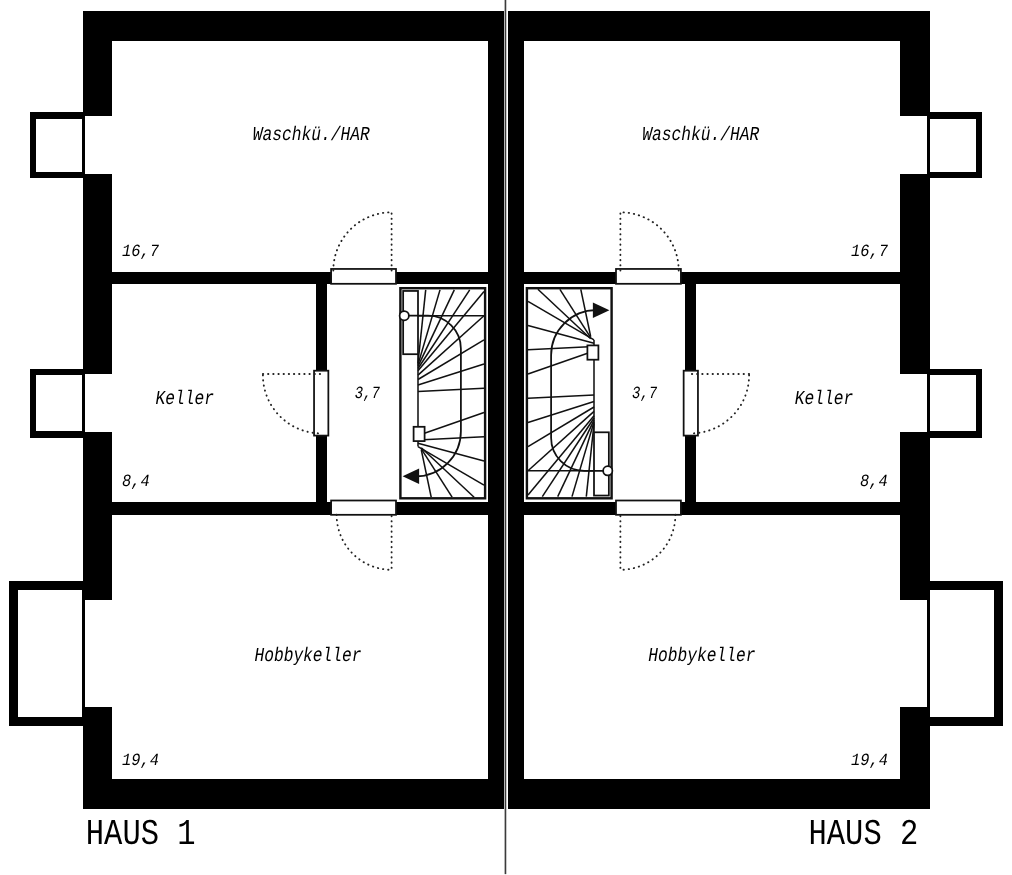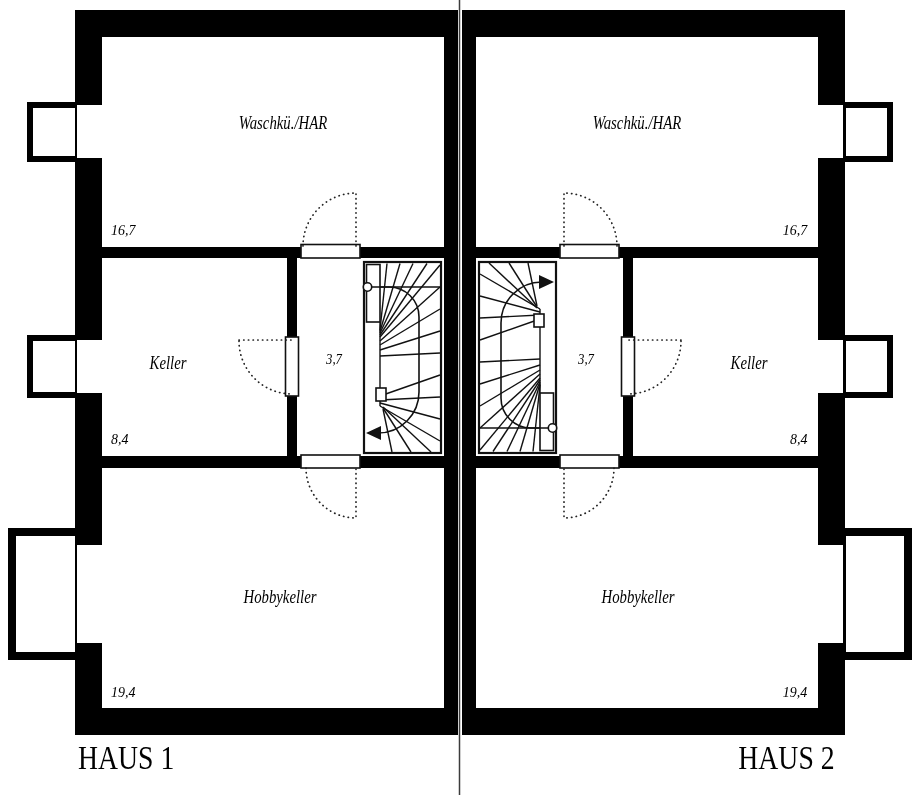--- a/index.html
+++ b/index.html
@@ -1,18 +1,18 @@
 <!DOCTYPE html>
 <html><head>
 <meta charset="utf-8">
 <style>
   html,body{margin:0;padding:0;background:#ffffff;}
   .plan{
     position:relative;width:920px;height:795px;background:#ffffff;
-    font-family:Liberation Serif, serif;color:#000;overflow:hidden;
+    font-family:Liberation Mono, monospace;color:#000;overflow:hidden;
   }
   .plan svg{position:absolute;left:0;top:0;}
   .lbl{position:absolute;white-space:nowrap;line-height:1;}
   .room-name{font-size:18px;font-style:italic;}
   .room-area{font-size:15.5px;font-style:italic;}
   .centered{transform:translateX(-50%) scaleX(0.82);}
   .area-left{transform-origin:0 50%;transform:scaleX(0.9);}
   .area-right{transform-origin:100% 50%;transform:scaleX(0.9);}
   .house-title{font-size:33px;font-style:normal;}
   .title-left{transform-origin:0 50%;transform:scaleX(0.84);}

